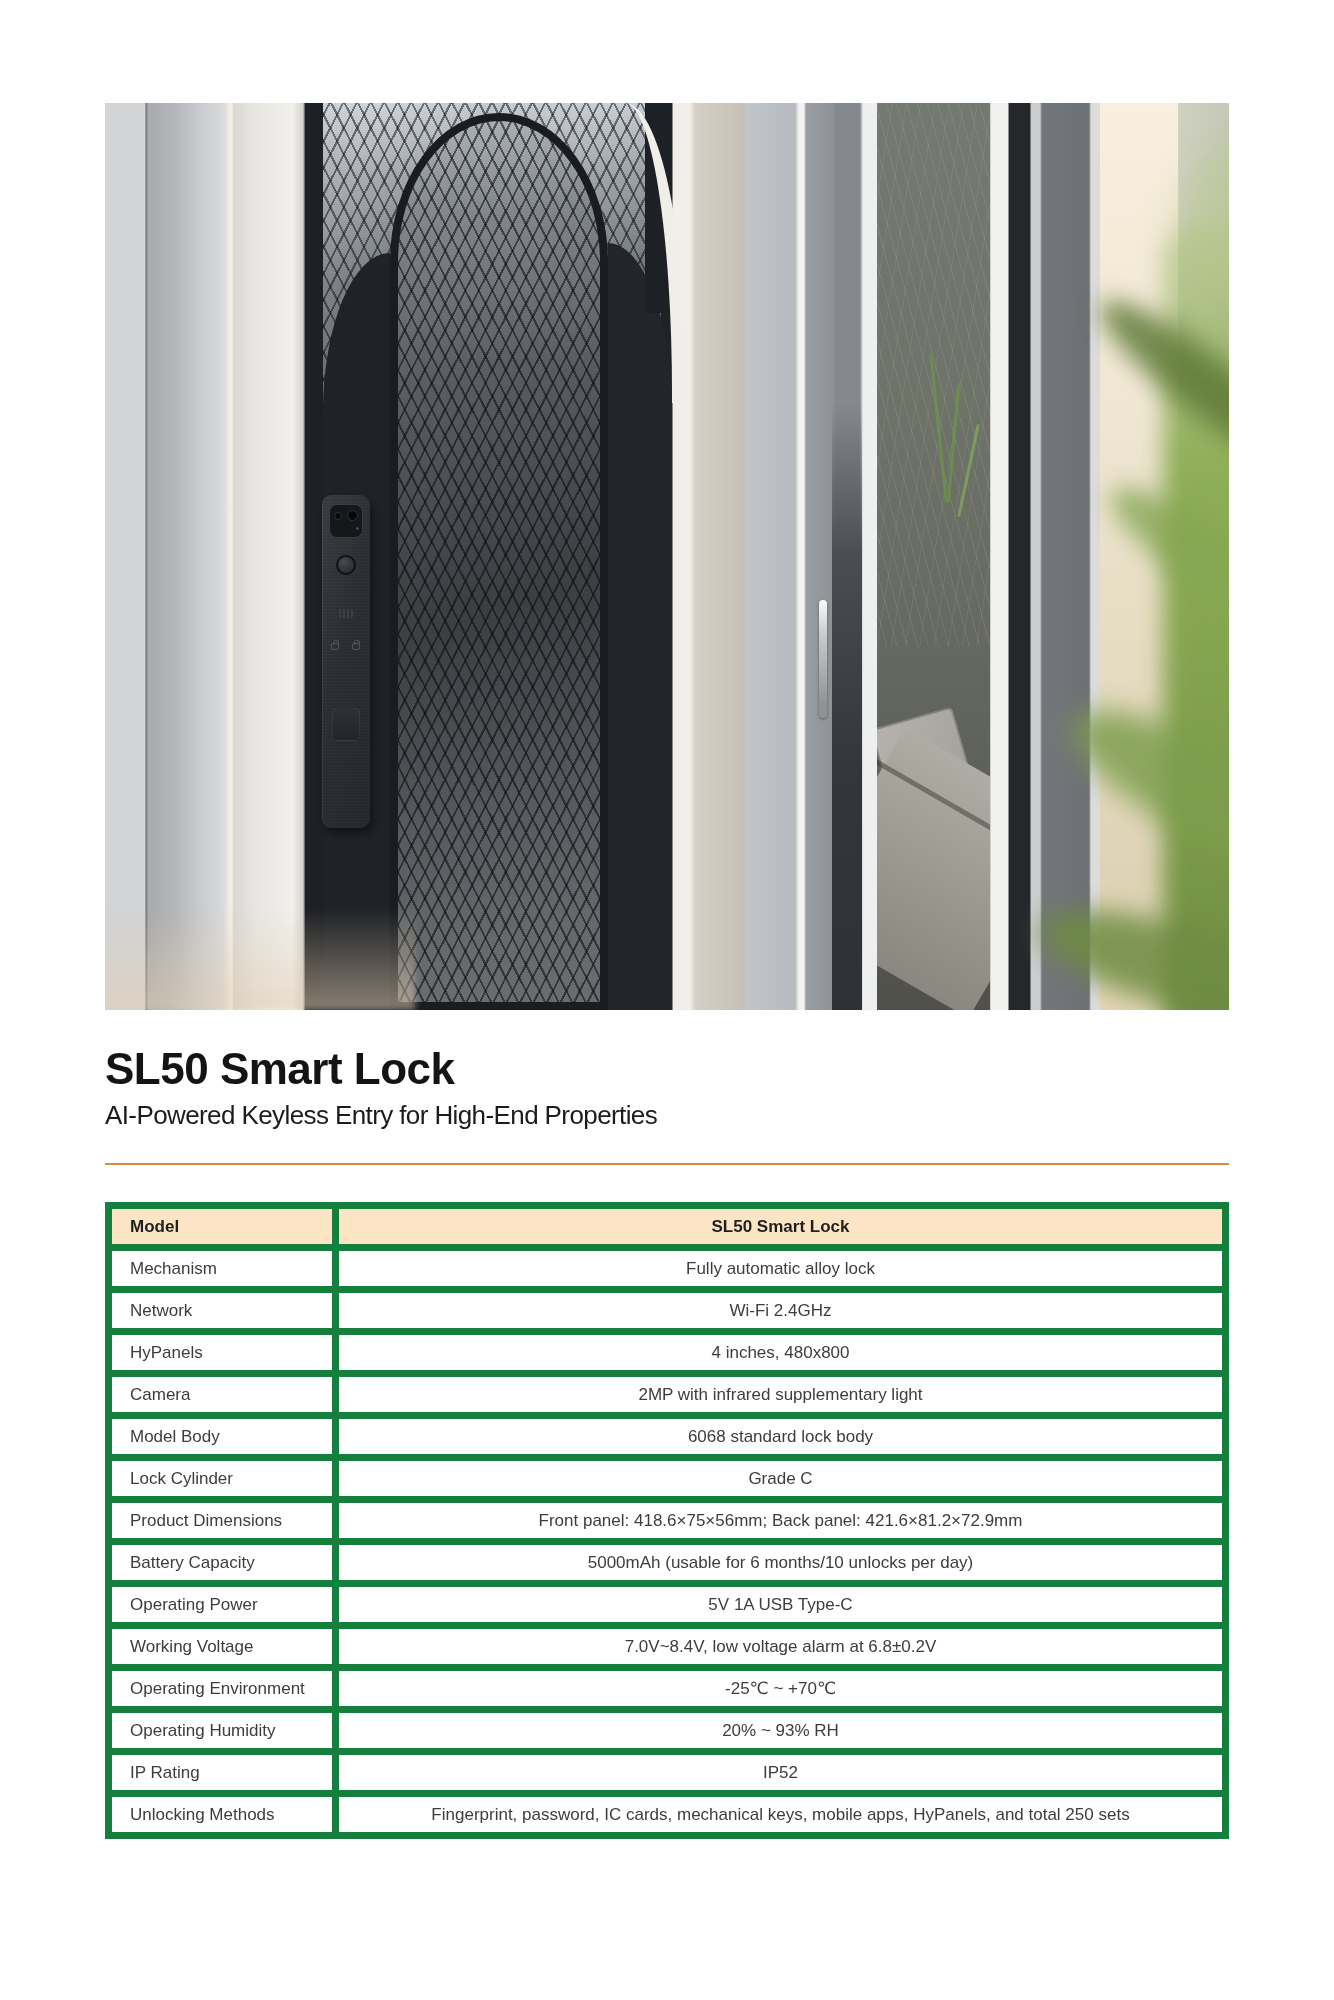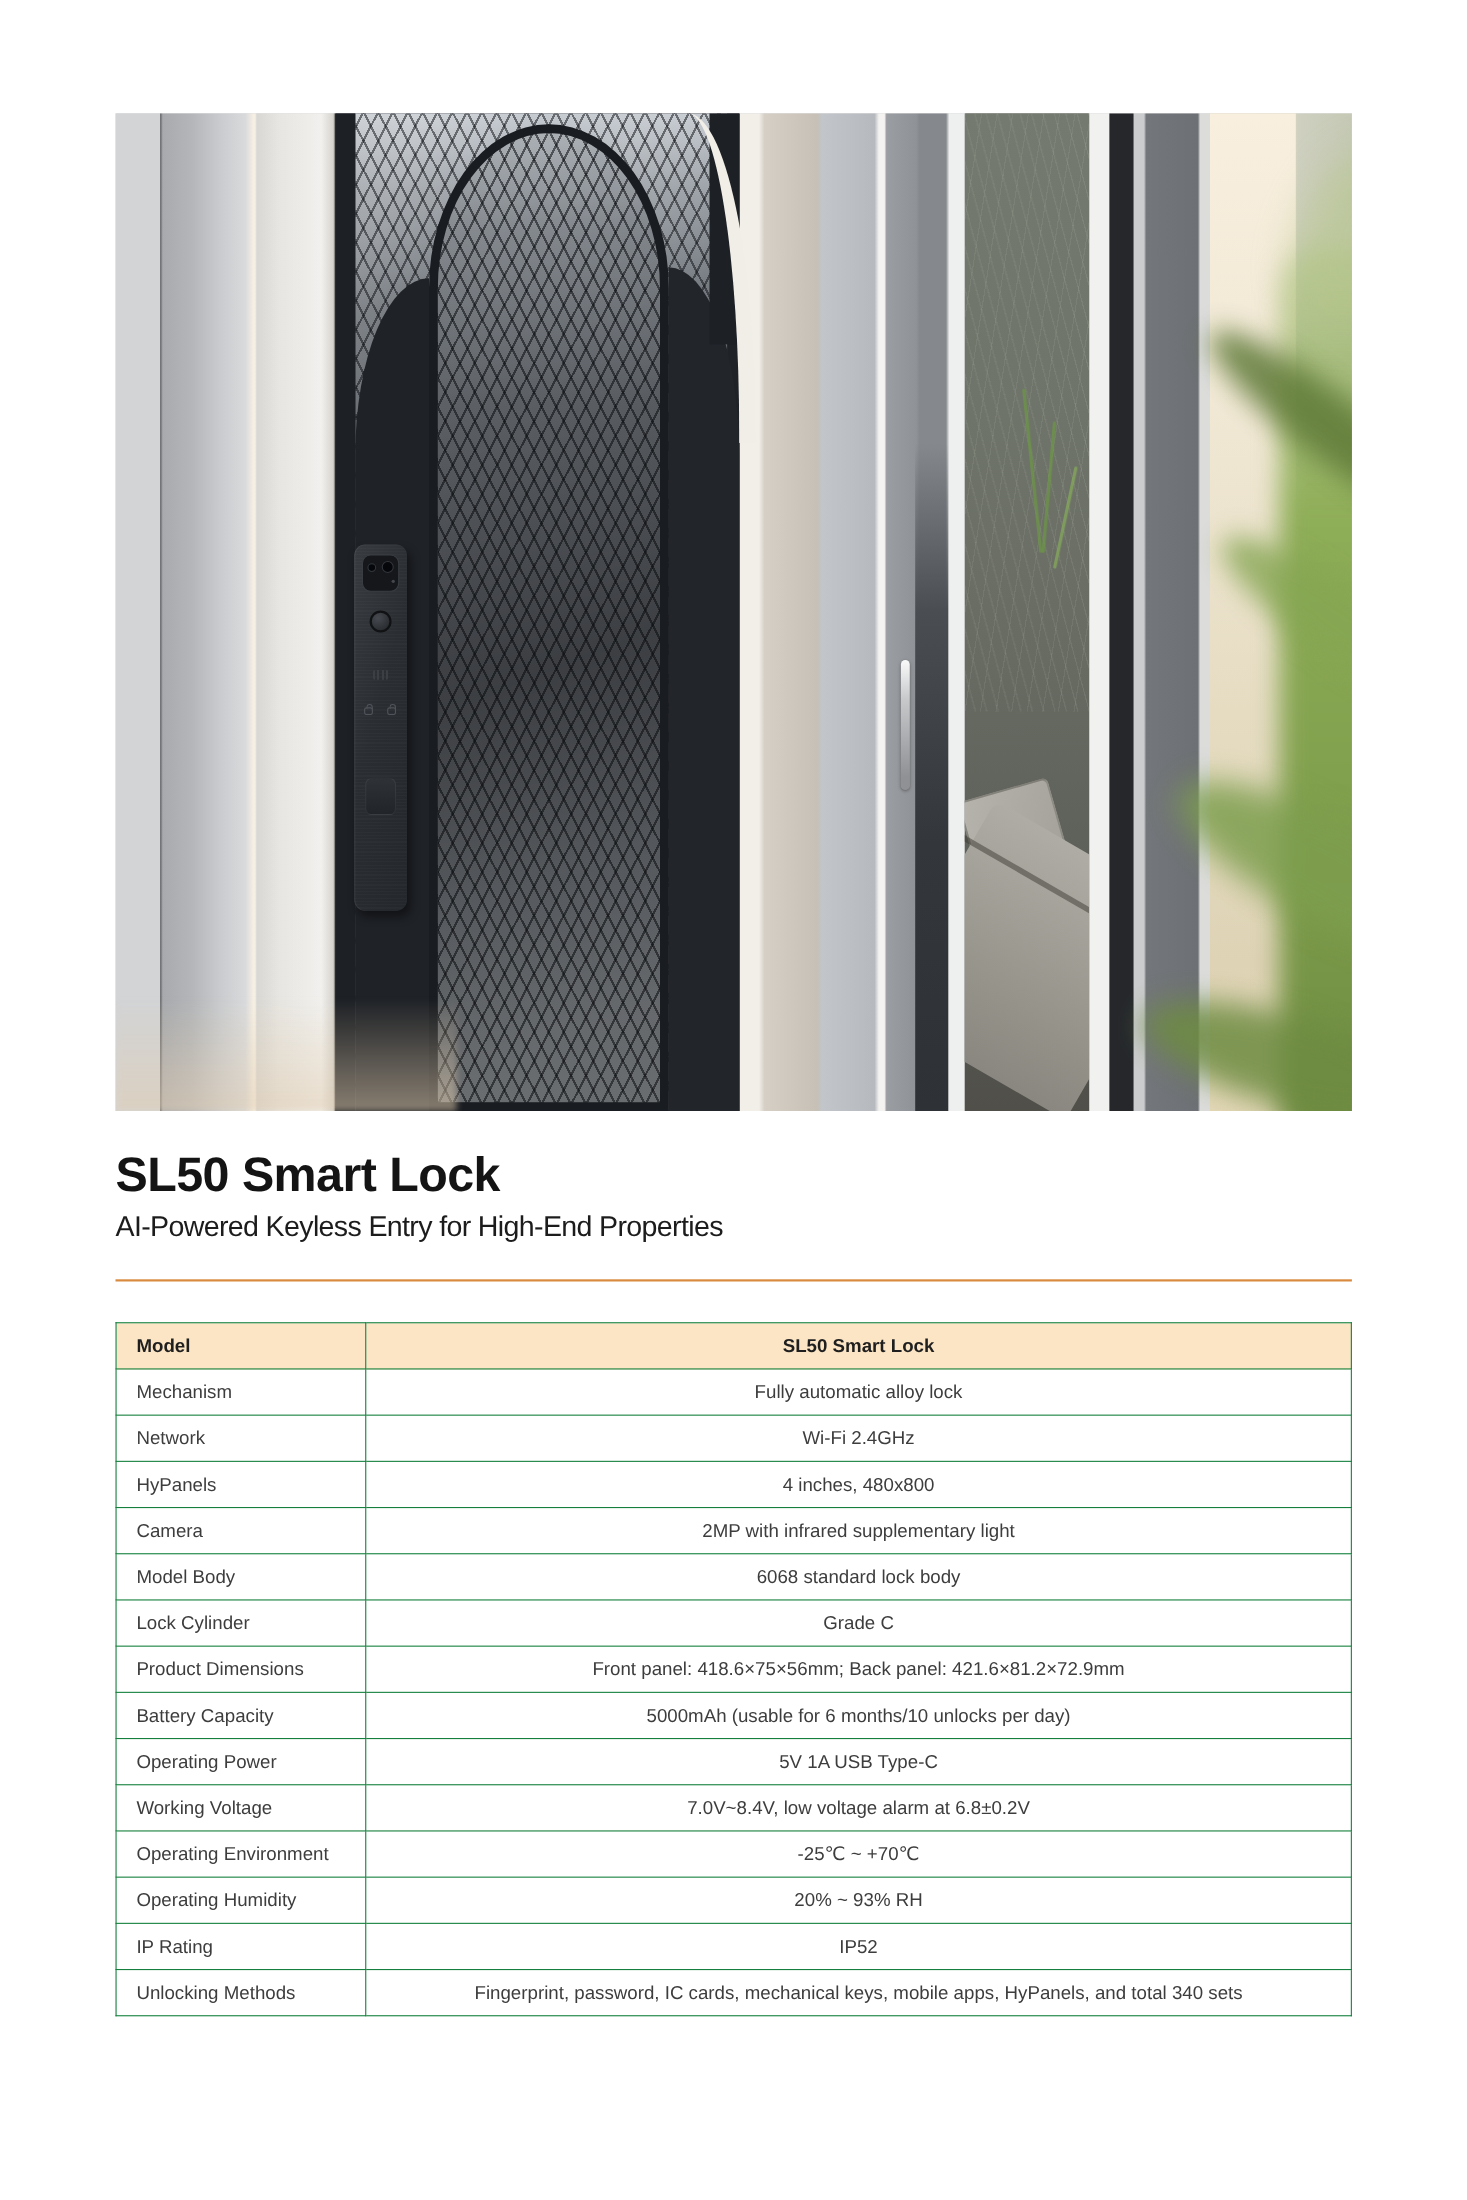--- a/index.html
+++ b/index.html
@@ -188,21 +188,21 @@
   .divider {
     position:absolute; left:105px; top:1163px; width:1124px; height:2px;
     background:#d98a3f;
   }
   table.spec {
     position:absolute; left:105px; top:1202px; width:1124px;
     border-collapse:collapse; table-layout:fixed;
   }
   table.spec col.c1 { width:227px; }
   table.spec th, table.spec td {
-    border:1px solid #15803d; height:42px;
+    border:7px solid #15803d; height:42px;
     font-size:17px; font-weight:normal; color:#3d3d3d;
   }
   table.spec th { background:#fbe5c4; font-weight:bold; color:#1f1f1f; }
   .cell-label { text-align:left; padding-left:18px; }
   .cell-value { text-align:center; padding:0 10px; }
 </style>
 </head>
 <body>
 
 <div class="hero">
@@ -314,16 +314,16 @@
     <tr>
       <td class="cell-label">Operating Humidity</td>
       <td class="cell-value">20% ~ 93% RH</td>
     </tr>
     <tr>
       <td class="cell-label">IP Rating</td>
       <td class="cell-value">IP52</td>
     </tr>
     <tr>
       <td class="cell-label">Unlocking Methods</td>
-      <td class="cell-value">Fingerprint, password, IC cards, mechanical keys, mobile apps, HyPanels, and total 340 sets</td>
+      <td class="cell-value">Fingerprint, password, IC cards, mechanical keys, mobile apps, HyPanels, and total 250 sets</td>
     </tr>
   </tbody>
 </table>
 
 </body></html>

